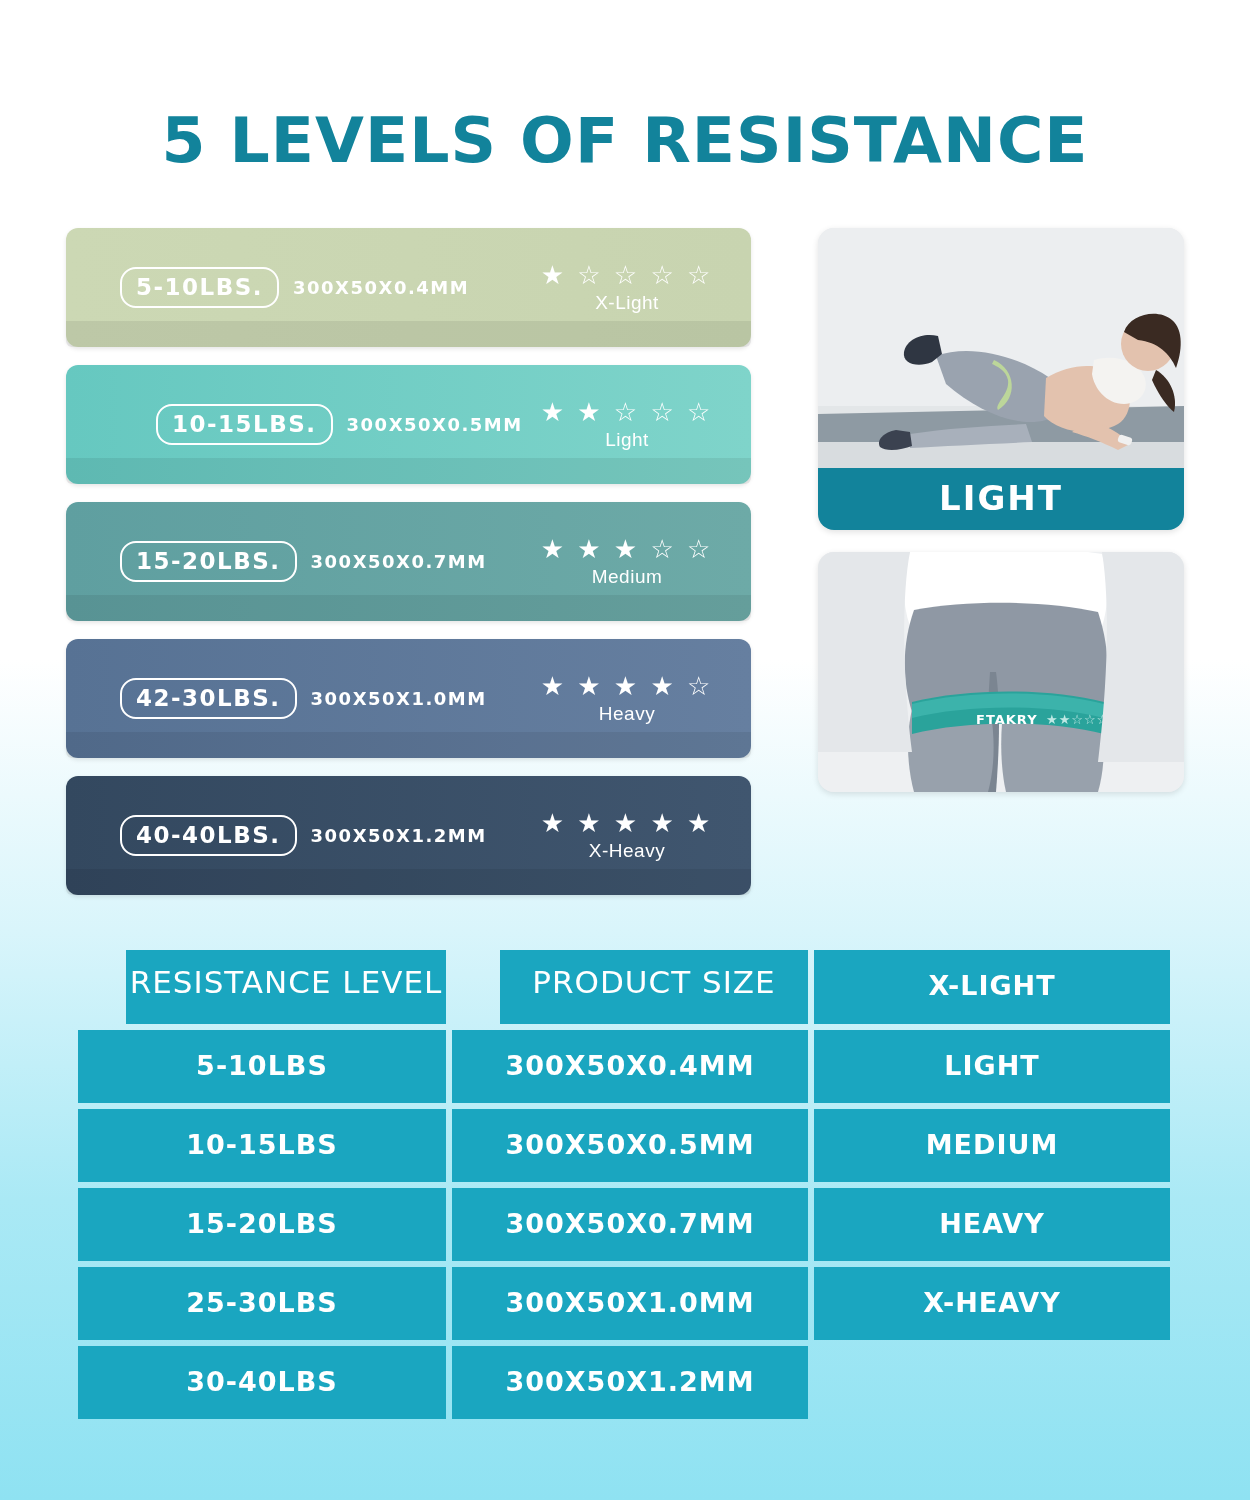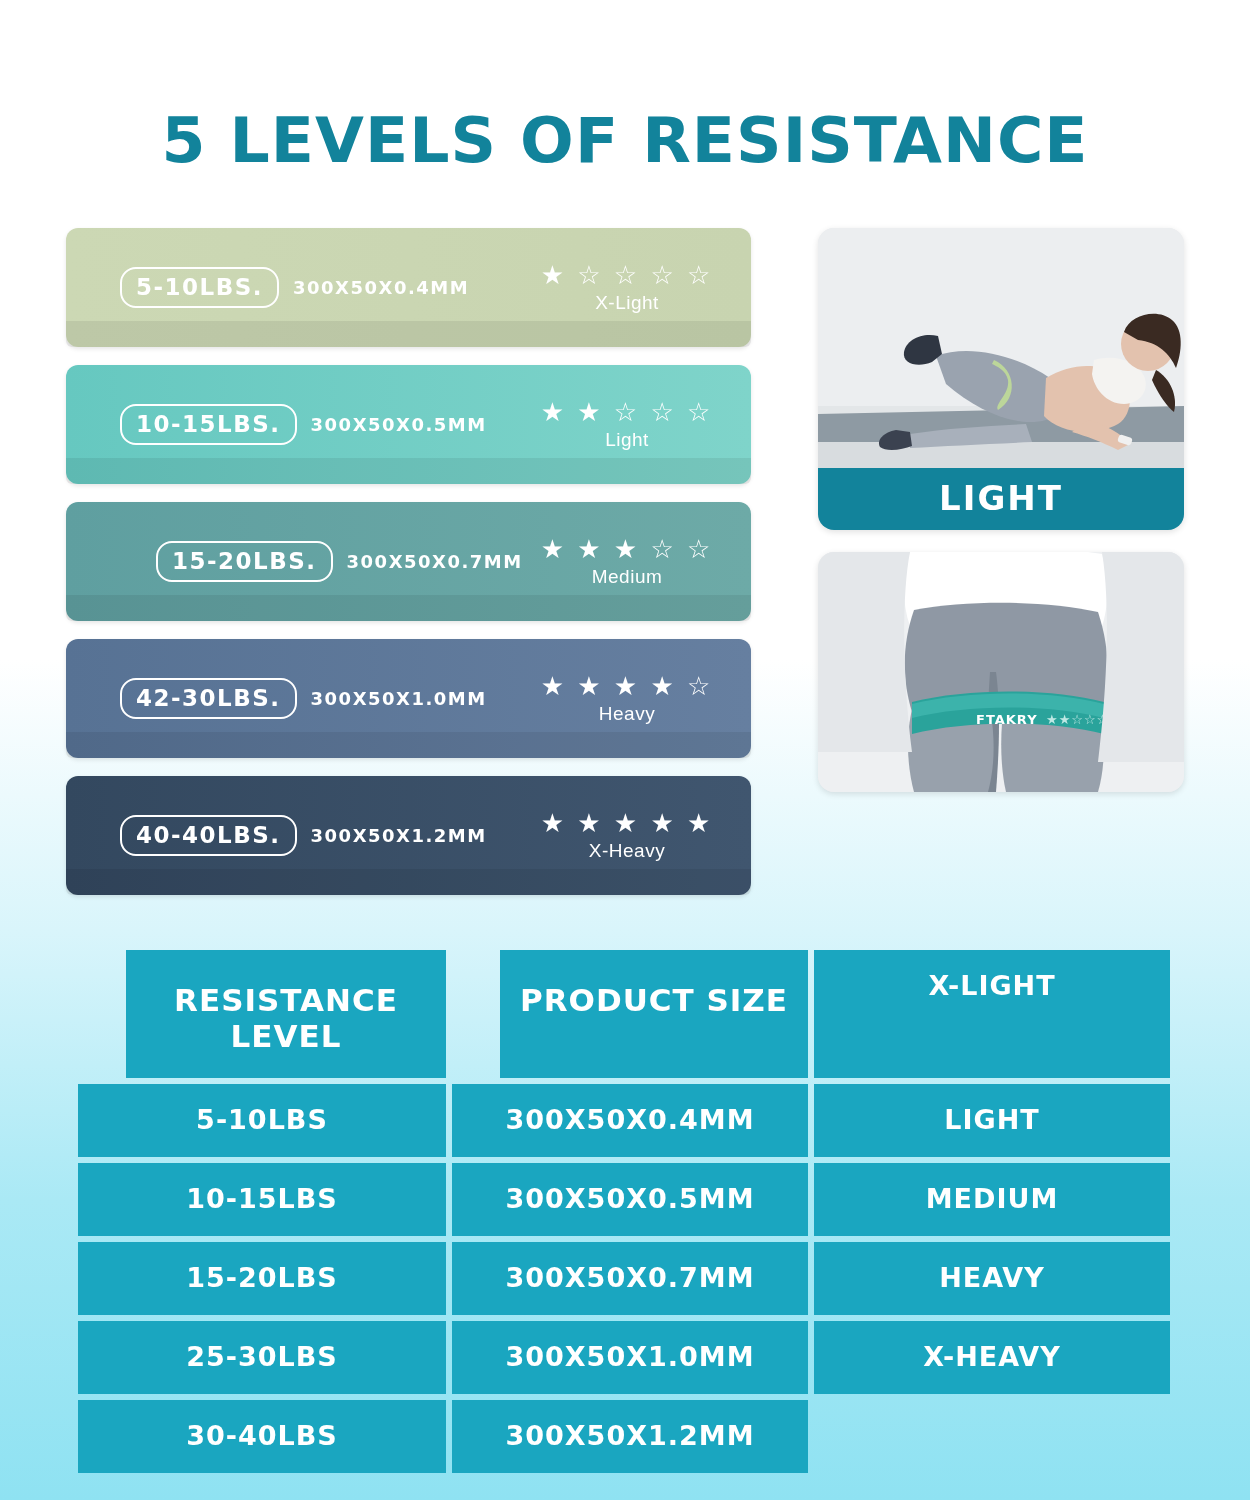--- a/index.html
+++ b/index.html
@@ -144,22 +144,22 @@
   }
   .cell {
     background: #1aa6c0;
     color: #ffffff;
     text-align: center;
     font-family: "DejaVu Sans", sans-serif;
     letter-spacing: 1px;
   }
   .cell.head {
     font-size: 31px;
-    font-weight: 700;
-    padding: 32px 0 24px;
+    font-weight: 400;
+    padding: 14px 0 24px;
     margin-left: 48px;
   }
   .cell.body {
     font-size: 27px;
     font-weight: 700;
     padding: 20px 0 22px;
   }
 </style>
 </head>
 <body>
@@ -183,32 +183,32 @@
     <div class="band-inner">
       <div class="pill">5-10LBS.</div>
       <div class="dims">300X50X0.4MM</div>
       <div class="rating">
         <div class="stars">★ ☆ ☆ ☆ ☆</div>
         <div class="level-name">X-Light</div>
       </div>
     </div>
   </div>
 
-  <div class="band" style="background:linear-gradient(90deg,#66c8c0,#7fd4ca);">
+  <div class="band" style="background:linear-gradient(90deg,#66c8c0,#7fd4ca);padding-left:36px;">
     <div class="band-inner">
       <div class="pill">10-15LBS.</div>
       <div class="dims">300X50X0.5MM</div>
       <div class="rating">
         <div class="stars">★ ★ ☆ ☆ ☆</div>
         <div class="level-name">Light</div>
       </div>
     </div>
   </div>
 
-  <div class="band" style="background:linear-gradient(90deg,#5f9fa0,#6daaa7);padding-left:36px;">
+  <div class="band" style="background:linear-gradient(90deg,#5f9fa0,#6daaa7);">
     <div class="band-inner">
       <div class="pill">15-20LBS.</div>
       <div class="dims">300X50X0.7MM</div>
       <div class="rating">
         <div class="stars">★ ★ ★ ☆ ☆</div>
         <div class="level-name">Medium</div>
       </div>
     </div>
   </div>
 

